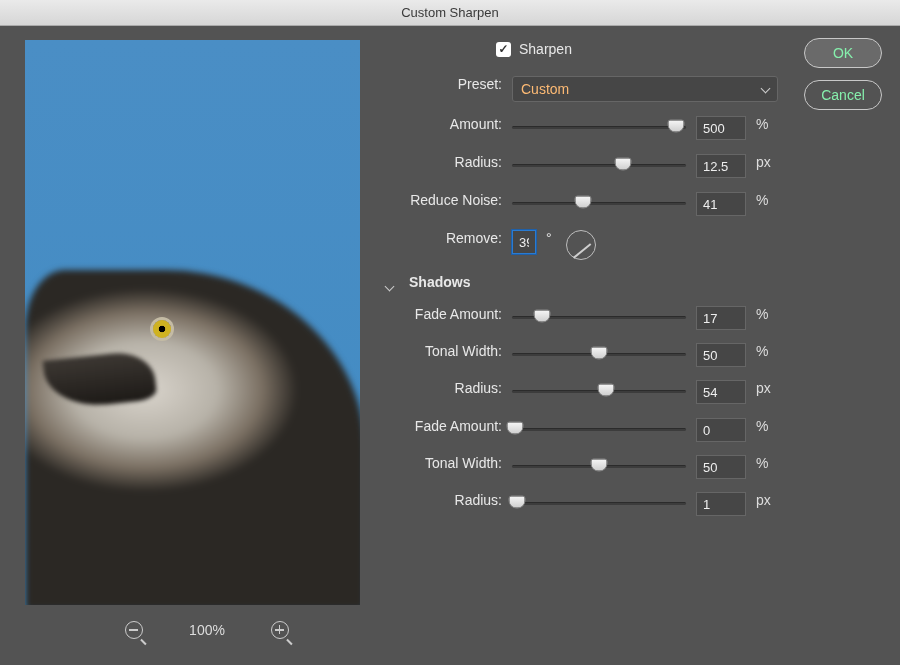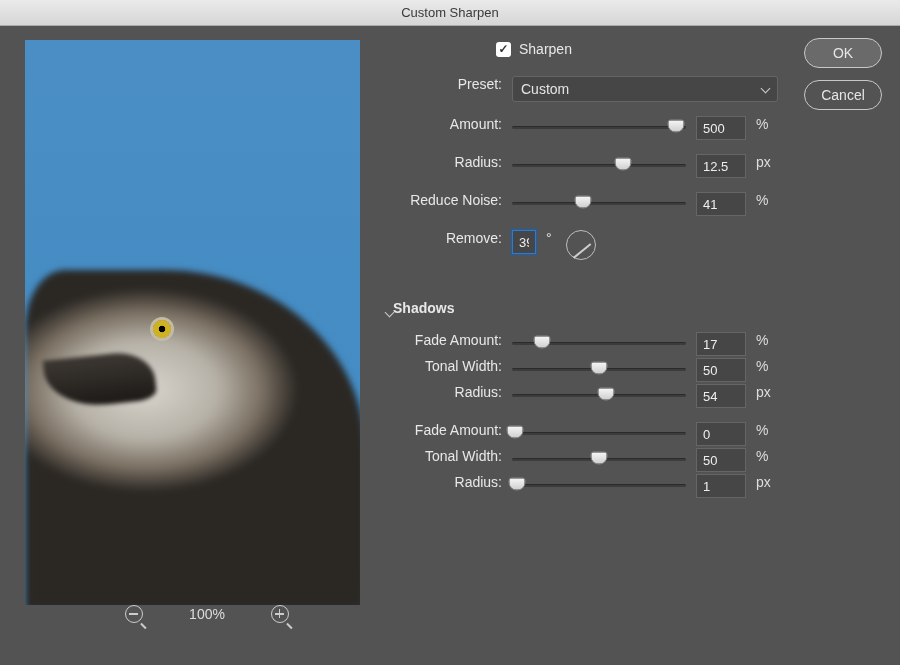--- a/index.html
+++ b/index.html
@@ -5,51 +5,51 @@
   * { box-sizing: border-box; margin: 0; padding: 0; font-family: -apple-system, BlinkMacSystemFont, "Segoe UI", sans-serif; }
   body { width: 900px; height: 665px; background: #535353; color: #e8e8e8; font-size: 14px; overflow: hidden; }
   .titlebar { height: 26px; background: linear-gradient(#eaeaea,#d6d6d6); text-align: center; line-height: 26px; color: #3a3a3a; font-size: 13px; font-weight: 500; border-bottom: 1px solid #aaa; }
   .win { display: flex; height: calc(100% - 26px); padding: 14px 18px 14px 22px; gap: 24px; }
   .left-col { width: 340px; display: flex; flex-direction: column; align-items: center; }
   .preview-img { width: 335px; height: 565px; background: #4a8ec5; position: relative; overflow: hidden; }
   .sky { position:absolute; inset:0; background: linear-gradient(#4a8ec5,#418bc3); }
   .bird { position:absolute; left:0; top:230px; width:340px; height:340px; background: radial-gradient(ellipse 180px 120px at 120px 120px, #d9d4cc 0%, #b7b2a8 40%, #7a6f62 65%, #2b2824 85%); border-radius: 40px 200px 0 0 / 60px 180px 0 0; filter: blur(3px); }
   .eye { position:absolute; left:128px; top:280px; width:18px; height:18px; border-radius:50%; background: radial-gradient(circle at 50% 50%, #000 0 25%, #cfb221 28% 70%, #7a6a1a 72% 100%); box-shadow: 0 0 0 3px #c4bba4; }
   .beak { position:absolute; left:20px; top:315px; width:110px; height:50px; background: linear-gradient(#3d3833,#1d1a17); border-radius: 0 40px 20px 60px / 0 30px 10px 40px; transform: rotate(-6deg); filter: blur(2px); }
-  .zoom-row { display:flex; align-items:center; gap:46px; color:#ddd;padding-left:30px; }
+  .zoom-row { display:flex; align-items:center; gap:46px; margin-top:16px; color:#ddd;padding-left:30px; }
   .zoom-ico { width:18px; height:18px; display:inline-block; border:1.7px solid #ccc; border-radius:50%; position:relative; }
   .zoom-ico::after { content:""; position:absolute; right:-5px; bottom:-5px; width:7px; height:1.8px; background:#ccc; transform: rotate(45deg); }
   .zoom-ico.minus::before, .zoom-ico.plus::before { content:""; position:absolute; left:3px; top:7px; width:9px; height:1.5px; background:#ccc; }
   .zoom-ico.plus span { position:absolute; left:7px; top:3px; width:1.5px; height:9px; background:#ccc; }
   .right-col { flex:1; display:flex; flex-direction:column; position:relative; }
   .top-row { display:flex; align-items:center; margin-bottom:18px; }
   .preview-check { display:flex; align-items:center; gap:8px; margin-left:110px; }
   .check { width:15px; height:15px; background:#fff; border-radius:3px; display:flex; align-items:center; justify-content:center; color:#333; font-size:12px; font-weight:bold; }
   .gear { margin-left:auto; margin-right:16px; color:#ddd; font-size:15px; letter-spacing:-2px; }
   .btn-col { position:absolute; right:0; top:-2px; display:flex; flex-direction:column; gap:12px; }
-  .pill { width:78px; height:30px; border:1.5px solid #c8c8c8; border-radius:15px; background:transparent; color:#e5e5e5; font-size:14px; display:flex; align-items:center; justify-content:center; cursor:pointer; }
+  .pill { width:78px; height:30px; border:1.5px solid #c8c8c8; border-radius:15px; background:transparent; color:#86efac; font-size:14px; display:flex; align-items:center; justify-content:center; cursor:pointer; }
   .pill.primary { background:#6a6a6a; }
   .form { display:flex; flex-direction:column; gap:14px; padding-right: 104px; }
   .row { display:flex; gap:10px; }
   .lbl { width:116px; text-align:right; color:#e8e8e8; }
-  .select { flex:1; height:26px; background:#464646; border:1px solid #666; border-radius:3px; padding:0 8px; display:flex; align-items:center; justify-content:space-between; color:#e5e5e5; }
+  .select { flex:1; height:26px; background:#464646; border:1px solid #666; border-radius:3px; padding:0 8px; display:flex; align-items:center; justify-content:space-between; color:#fdba74; }
   .chev { border:solid #ccc; border-width:0 1.5px 1.5px 0; padding:3px; transform:rotate(45deg); margin-bottom:2px; }
   .slider-wrap { flex:1; height:20px; position:relative; display:flex; align-items:center; }
   .track { position:absolute; left:0; right:0; top:50%; height:3px; background:#3c3c3c; border-top:1px solid #2b2b2b; border-radius:2px; }
   .handle { position:absolute; top:50%; width:17px; height:13px; background:linear-gradient(#f5f5f5,#cfcfcf); border:1px solid #888; border-radius:3px 3px 8px 8px; transform:translate(-50%,-50%); }
   .numbox { width:50px; height:24px; background:#464646; border:1px solid #666; color:#eee; text-align:left; padding:2px 6px; font-size:13px; }
   .numbox.hl { border:1.5px solid #2a7bd1; box-shadow:0 0 0 1px #1e5fa8; }
   .unit { width:22px; color:#ddd; }
   .angle-wrap { width:30px; display:flex; justify-content:center; }
   .angle-dial { width:30px; height:30px; border:1.5px solid #bdbdbd; border-radius:50%; position:relative; }
   .angle-dial::after { content:""; position:absolute; left:4px; top:19px; width:22px; height:1.5px; background:#cfcfcf; transform:rotate(-39deg); transform-origin:center; }
-  .section-hdr { display:flex; align-items:flex-end; gap:0; font-weight:600; margin-top:26px; margin-bottom:2px; }
+  .section-hdr { display:flex; align-items:flex-end; gap:16px; font-weight:600; margin-top:0; margin-bottom:2px; }
   .section-hdr .tri { border:solid #ccc; border-width:0 1.5px 1.5px 0; padding:3px; transform:rotate(45deg); }
   .section-hdr.nohdr { margin-left:2px; }
-  .subform { display:flex; flex-direction:column; gap:2px; }
+  .subform { display:flex; flex-direction:column; gap:13px; }
   .select.sm { flex:none; width:126px; }
   .remove-row .numbox { width:24px; }
 </style>
 </head>
 <body>
 
 <div class="titlebar">Custom Sharpen</div>
 
 <div class="win">
 

